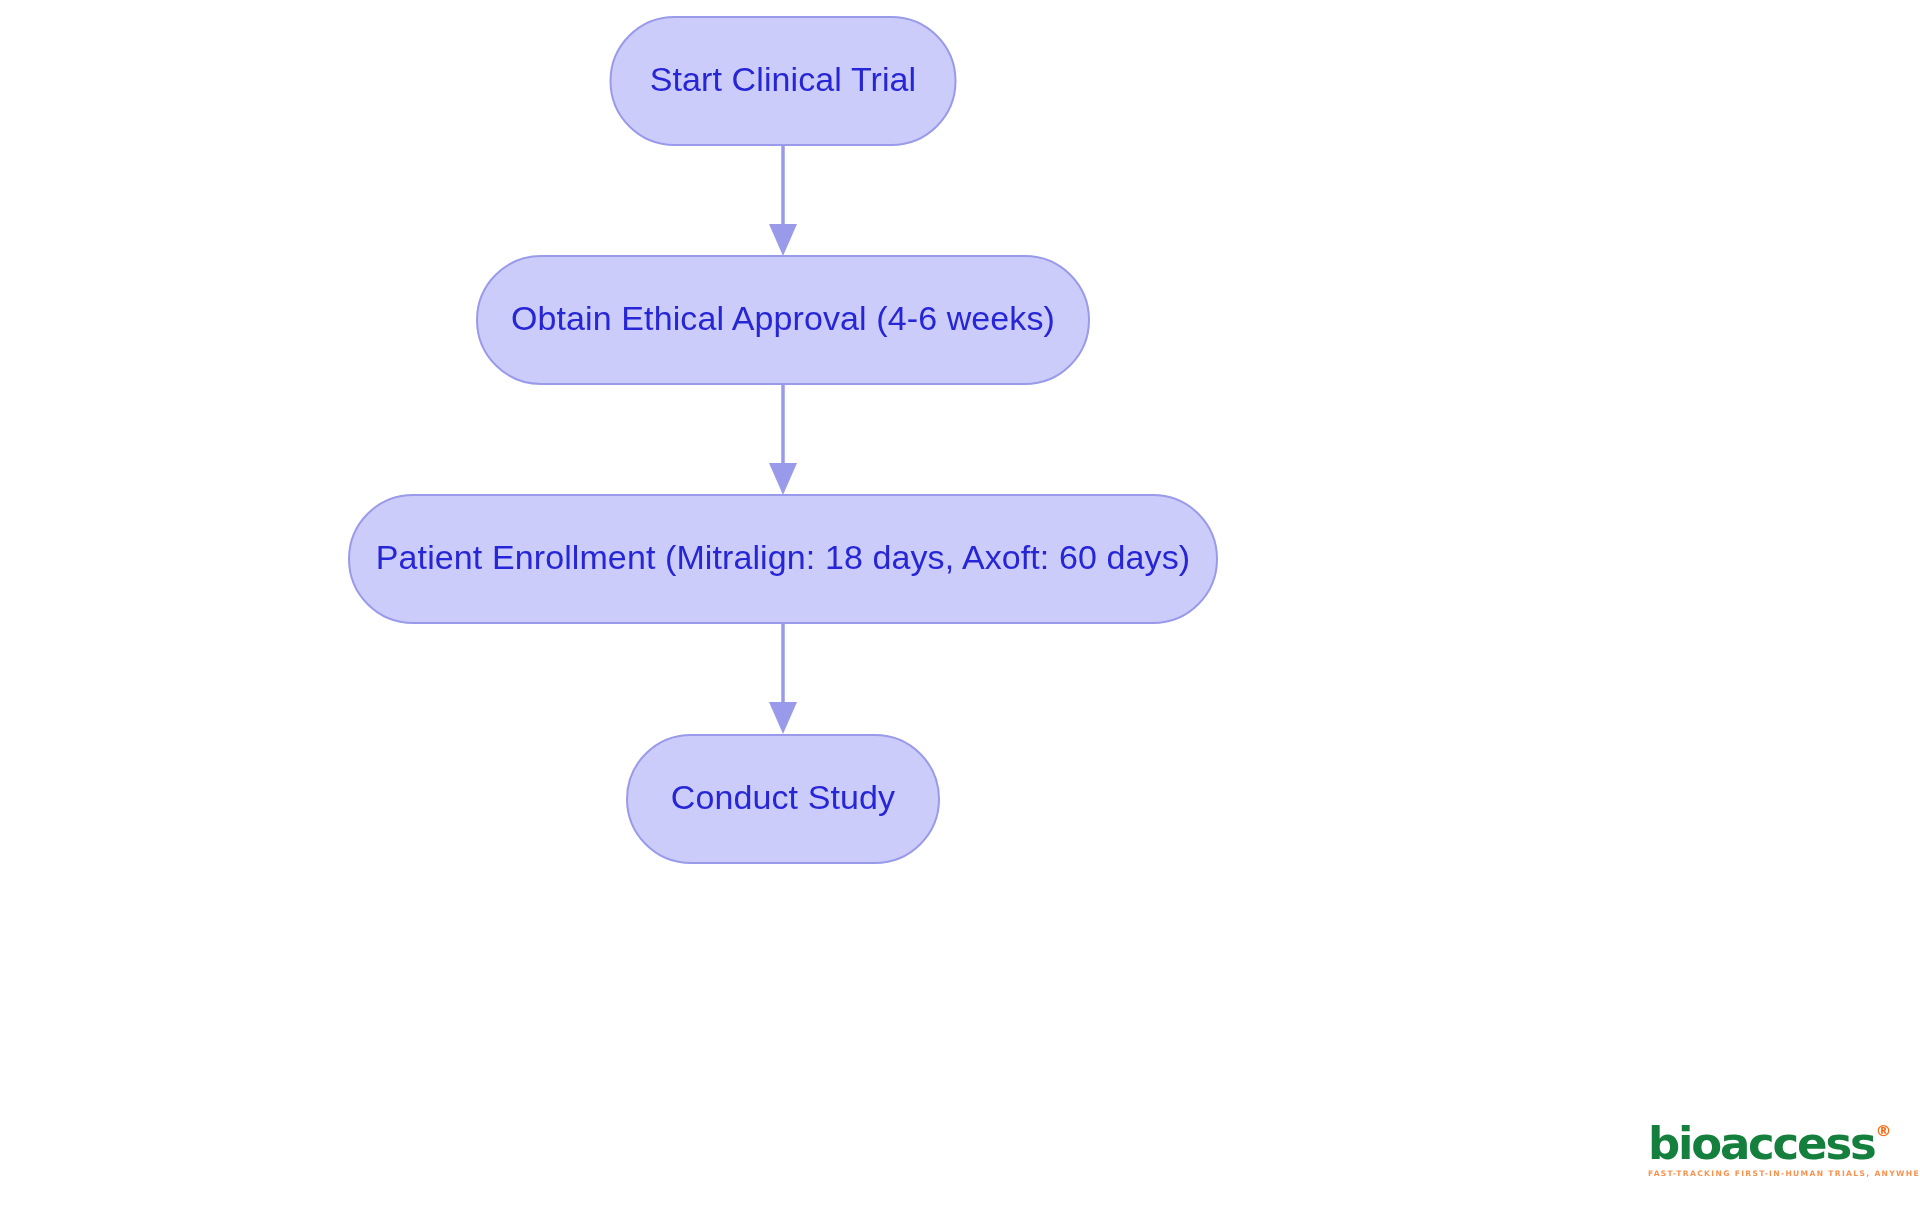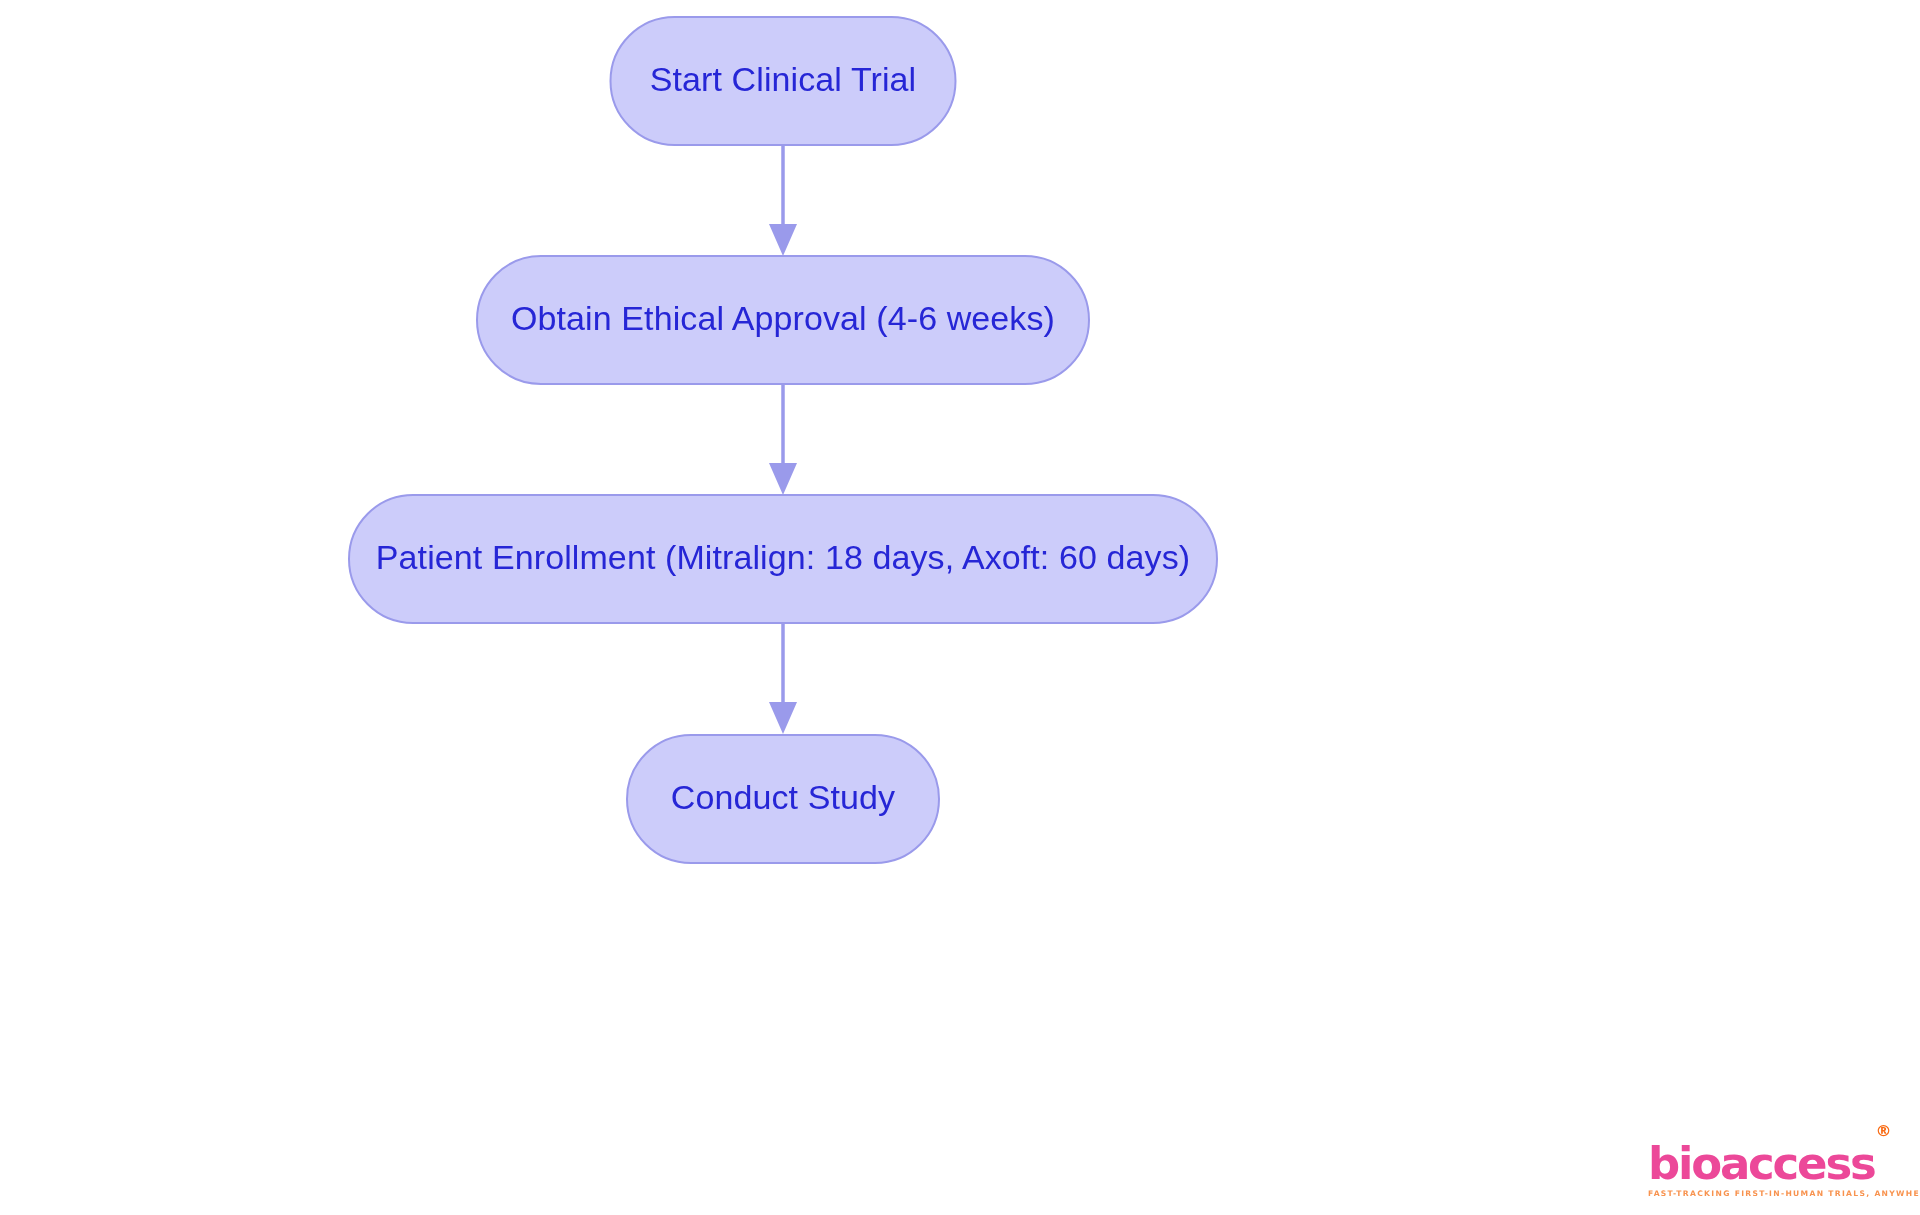--- a/index.html
+++ b/index.html
@@ -60,24 +60,23 @@
   }
   #brand-wordmark-row {
     display: flex;
     align-items: flex-start;
     line-height: 1;
   }
   #brand-wordmark {
     font-family: "DejaVu Sans", sans-serif;
     font-weight: 700;
     font-size: 45px;
-    color: #ec4899;
+    color: #15803d;
     letter-spacing: -2.2px;
     line-height: 0.98;
-    margin-top: 20px;
   }
   #brand-reg {
     font-family: "DejaVu Sans", sans-serif;
     font-weight: 700;
     font-size: 16px;
     color: #f96a12;
     line-height: 1;
     margin-top: 1px;
     margin-left: 1px;
   }

